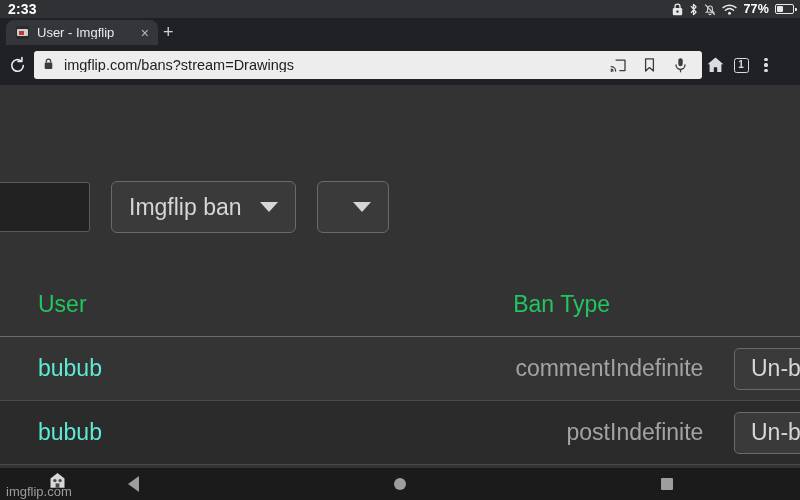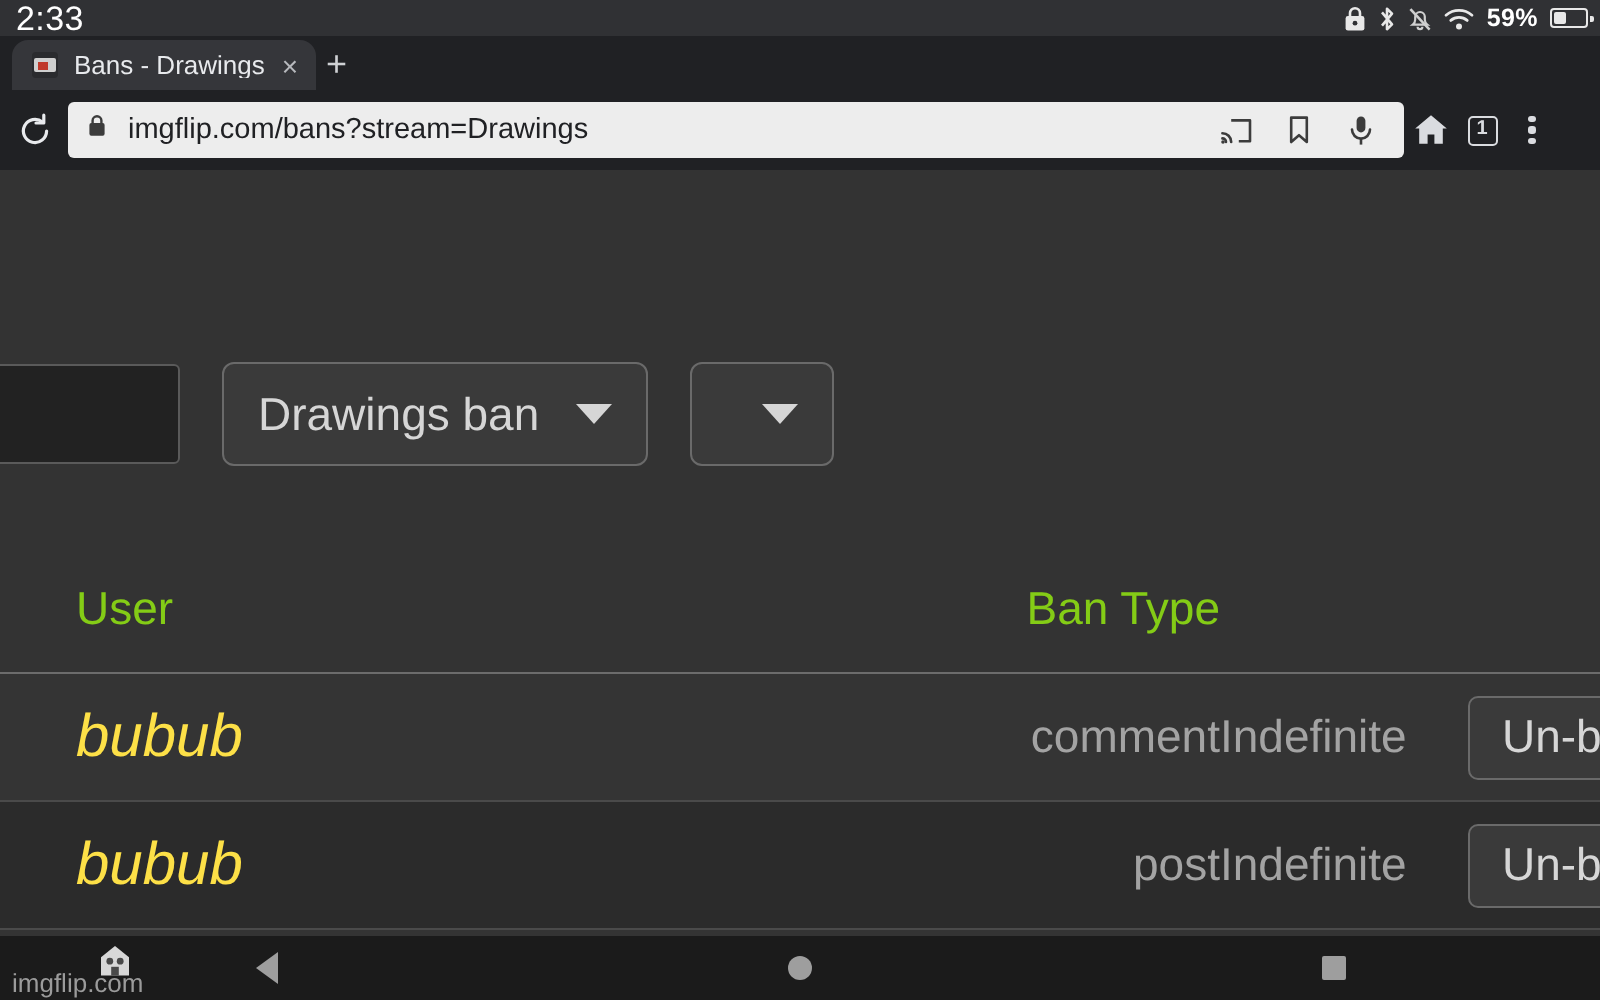--- a/index.html
+++ b/index.html
@@ -19,21 +19,21 @@
   
   .statusbar {
     position: absolute; top: 0; left: 0;
     width: 800px; height: 18px;
     background: #303134;
     display: flex; align-items: center;
     padding: 0 6px 0 8px;
     color: #ffffff;
   }
   .status-clock {
-    font-size: 17px; font-weight: normal; letter-spacing: .2px;
+    font-size: 14px; font-weight: bold; letter-spacing: .2px;
     line-height: 1;
   }
   .status-right {
     margin-left: auto;
     display: flex; align-items: center; gap: 6px;
   }
   .status-right svg { display: block; }
   .status-pct {
     font-size: 12.5px; font-weight: bold; letter-spacing: .2px;
   }
@@ -232,32 +232,31 @@
   .row.head { border-bottom: 1px solid #6c6c6c; background: #333333; }
   .row.odd  { background: #343434; }
   .row.even { background: #2b2b2b; }
 
   .c-user { width: 430px; flex: 0 0 430px; }
   .c-type { width: 142px; flex: 0 0 142px; text-align: right; }
   .c-exp  { width: 124px; flex: 0 0 124px; }
   .c-act  { flex: 0 0 auto; }
 
   .th {
-    color: #84cc16; font-size: 23px; line-height: 1;
+    color: #22c55e; font-size: 23px; line-height: 1;
     white-space: nowrap;
   }
   .td {
     color: #a3a3a3; font-size: 23px; line-height: 1;
     white-space: nowrap;
   }
   .user-link {
-    color: #fde047; font-size: 30px; line-height: 1;
+    color: #5eead4; font-size: 23px; line-height: 1;
     text-decoration: none; cursor: pointer;
     white-space: nowrap;
-    font-style: italic;
   }
   .unban-btn {
     height: 42px;
     background: #3a3a3a;
     border: 1px solid #6a6a6a;
     border-radius: 5px;
     display: flex; align-items: center;
     padding: 0 16px;
     cursor: pointer;
     white-space: nowrap;
@@ -334,31 +333,31 @@
           <line x1="1.2" y1="1.6" x2="10.8" y2="11.8" stroke="#d0d0d0" stroke-width="1.3"></line>
         </svg>
       </span>
       <span>
         <svg width="15" height="13" viewBox="0 0 15 13">
           <path d="M1 4.6A10 10 0 0 1 14 4.6" fill="none" stroke="#e8e8e8" stroke-width="1.4" stroke-linecap="round"></path>
           <path d="M3.4 7.2A6.4 6.4 0 0 1 11.6 7.2" fill="none" stroke="#e8e8e8" stroke-width="1.4" stroke-linecap="round"></path>
           <circle cx="7.5" cy="10.2" r="1.5" fill="#e8e8e8"></circle>
         </svg>
       </span>
-      <span class="status-pct">59%</span>
+      <span class="status-pct">77%</span>
       <span class="batt">
           <i class="batt-fill" style="width: 33%;"></i>
         </span>
     </div>
   </div>
 
   <div class="tabstrip">
     <div class="tab">
       <span class="tab-favicon"></span>
-      <span class="tab-title">Bans - Drawings</span>
+      <span class="tab-title">User - Imgflip</span>
       <span class="tab-close">×</span>
     </div>
     <div class="tab-new">+</div>
   </div>
 
   <div class="toolbar">
     <div class="tb-reload">
       <svg width="19" height="19" viewBox="0 0 19 19">
         <path d="M15.3 9.5a5.8 5.8 0 1 1-2.1-4.5" fill="none" stroke="#e8eaed" stroke-width="1.6" stroke-linecap="round"></path>
         <path d="M13.9 1.6v3.9h-3.9" fill="none" stroke="#e8eaed" stroke-width="1.6" stroke-linecap="round" stroke-linejoin="round"></path>
@@ -409,21 +408,21 @@
         <i></i>
     </div>
   </div>
 
   <div class="page">
 
     <div class="controls">
       <input class="ban-input" type="text" value="" style="">
 
       <div class="select">
-        <span class="select-label">Drawings ban</span>
+        <span class="select-label">Imgflip ban</span>
         <span class="caret"></span>
       </div>
 
       <div class="select">
         <span class="caret"></span>
       </div>
 
     </div>
 
     <div class="bans-table">

